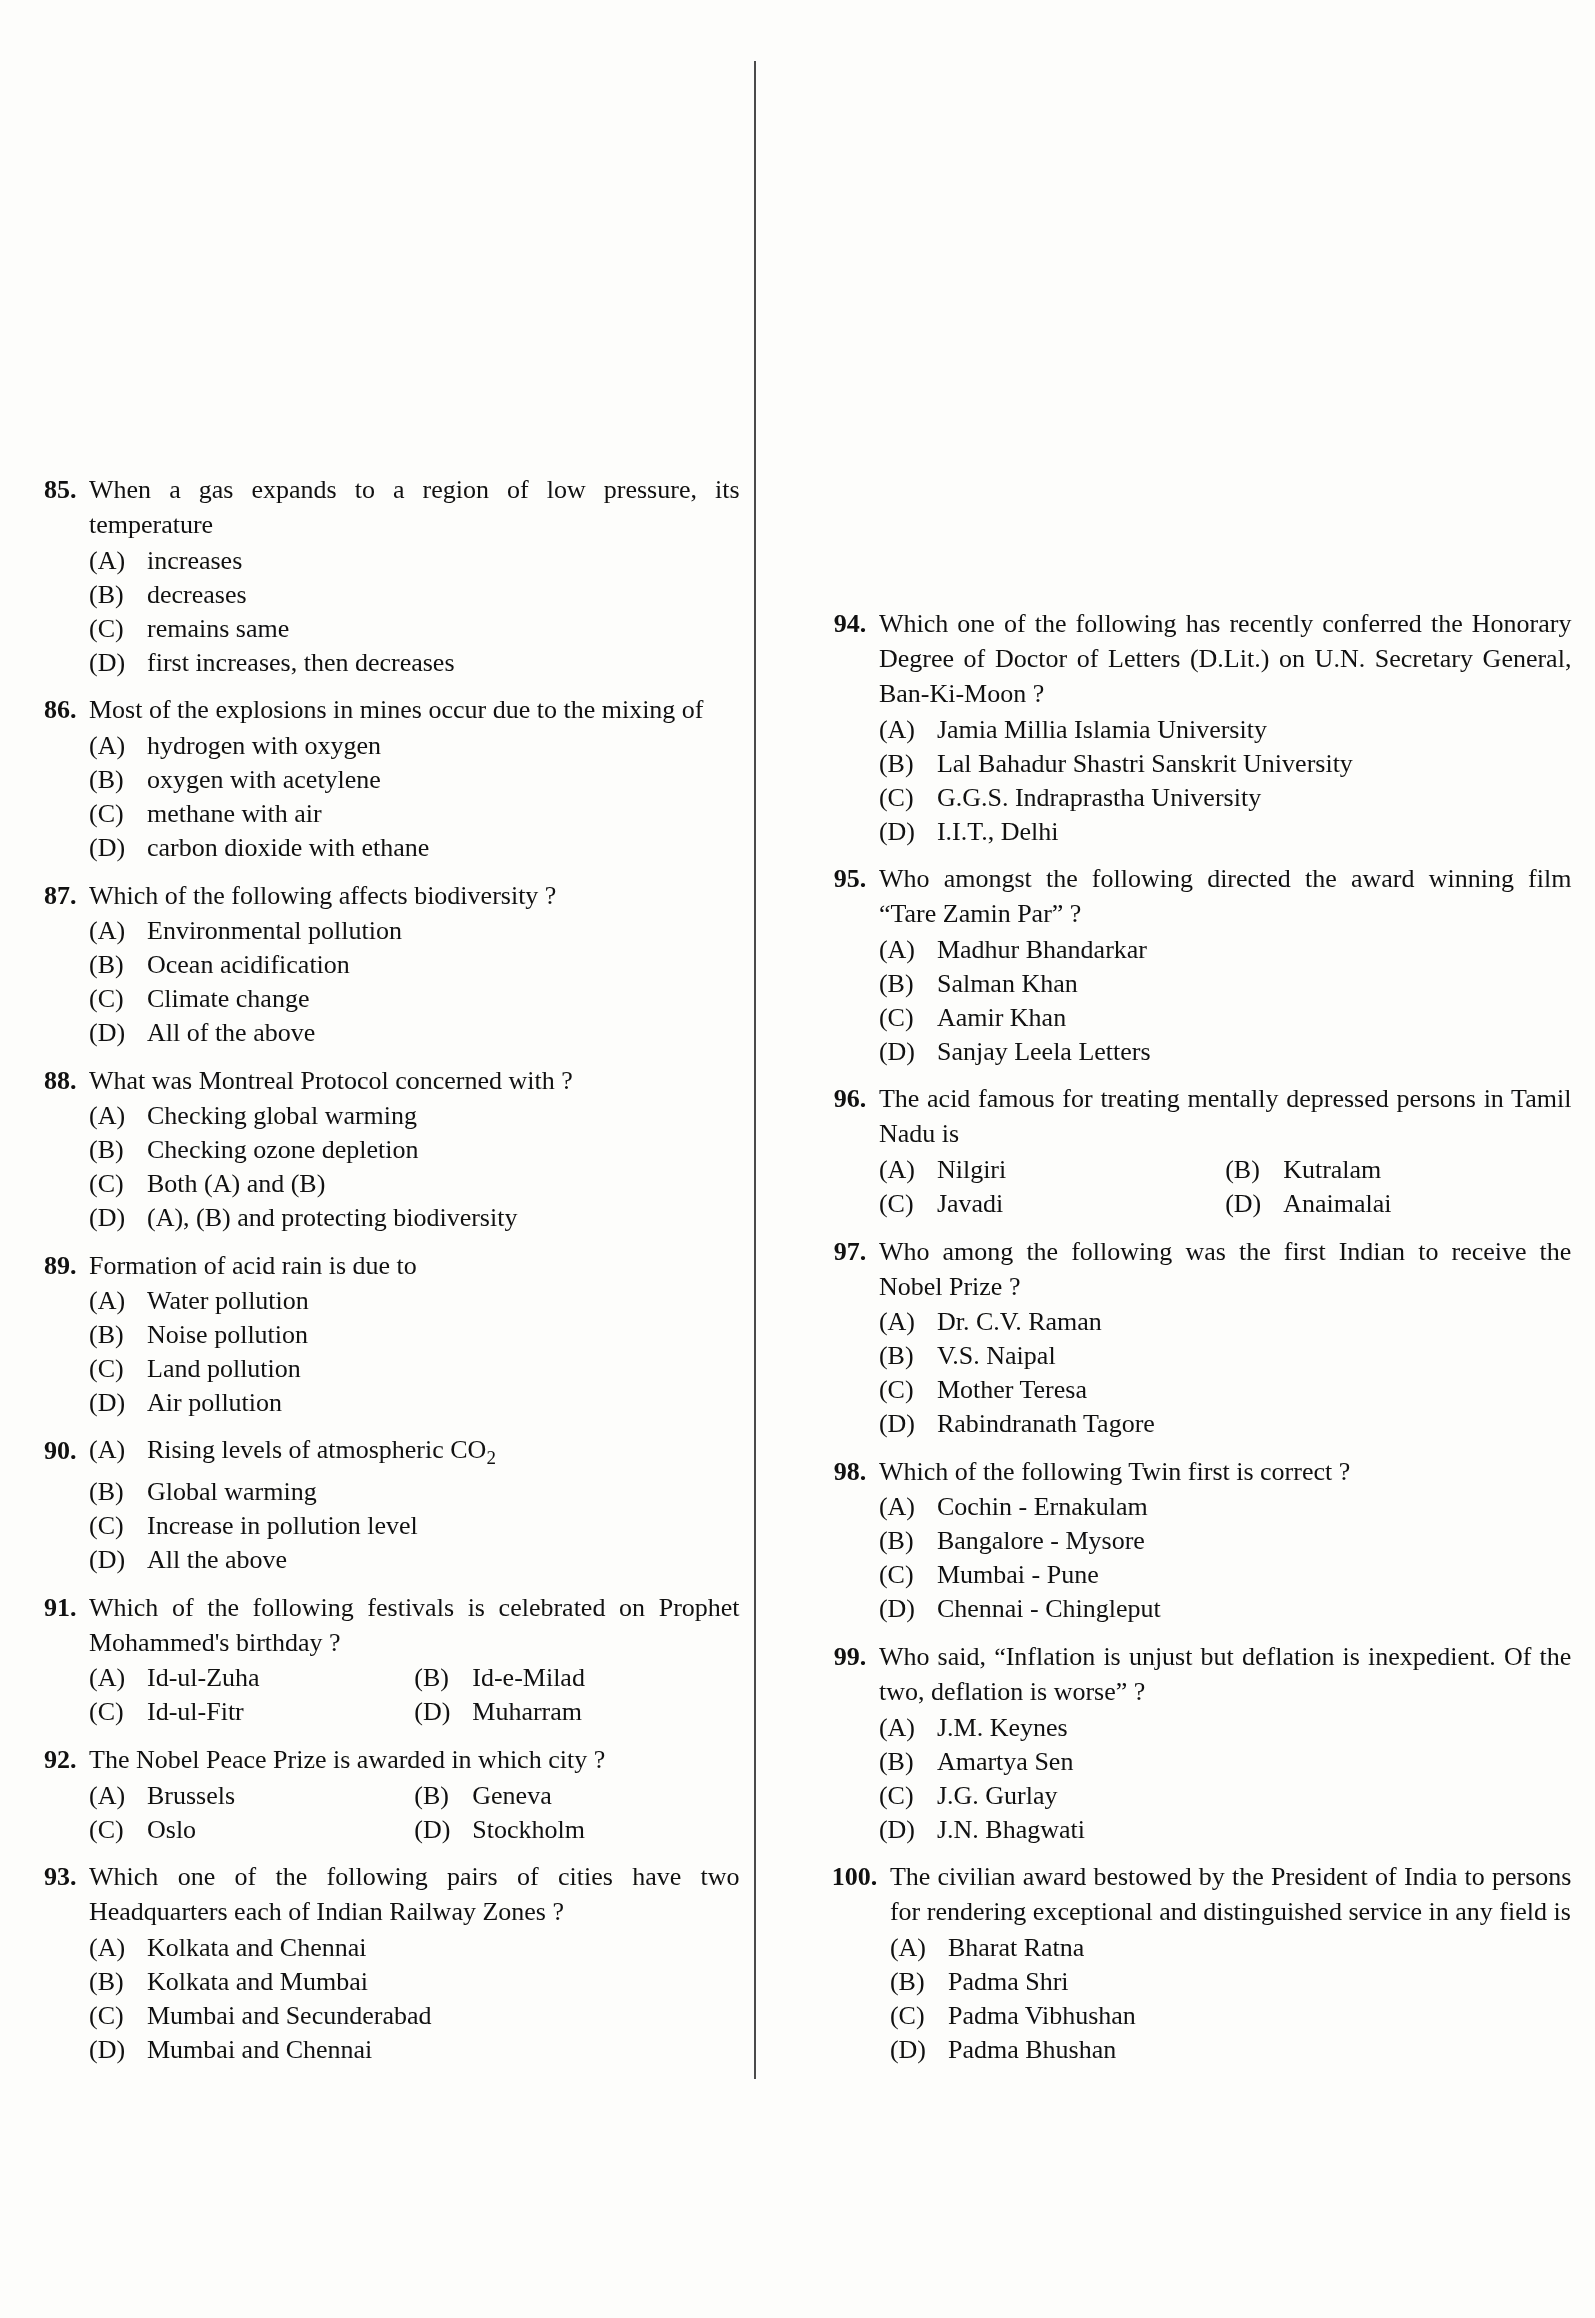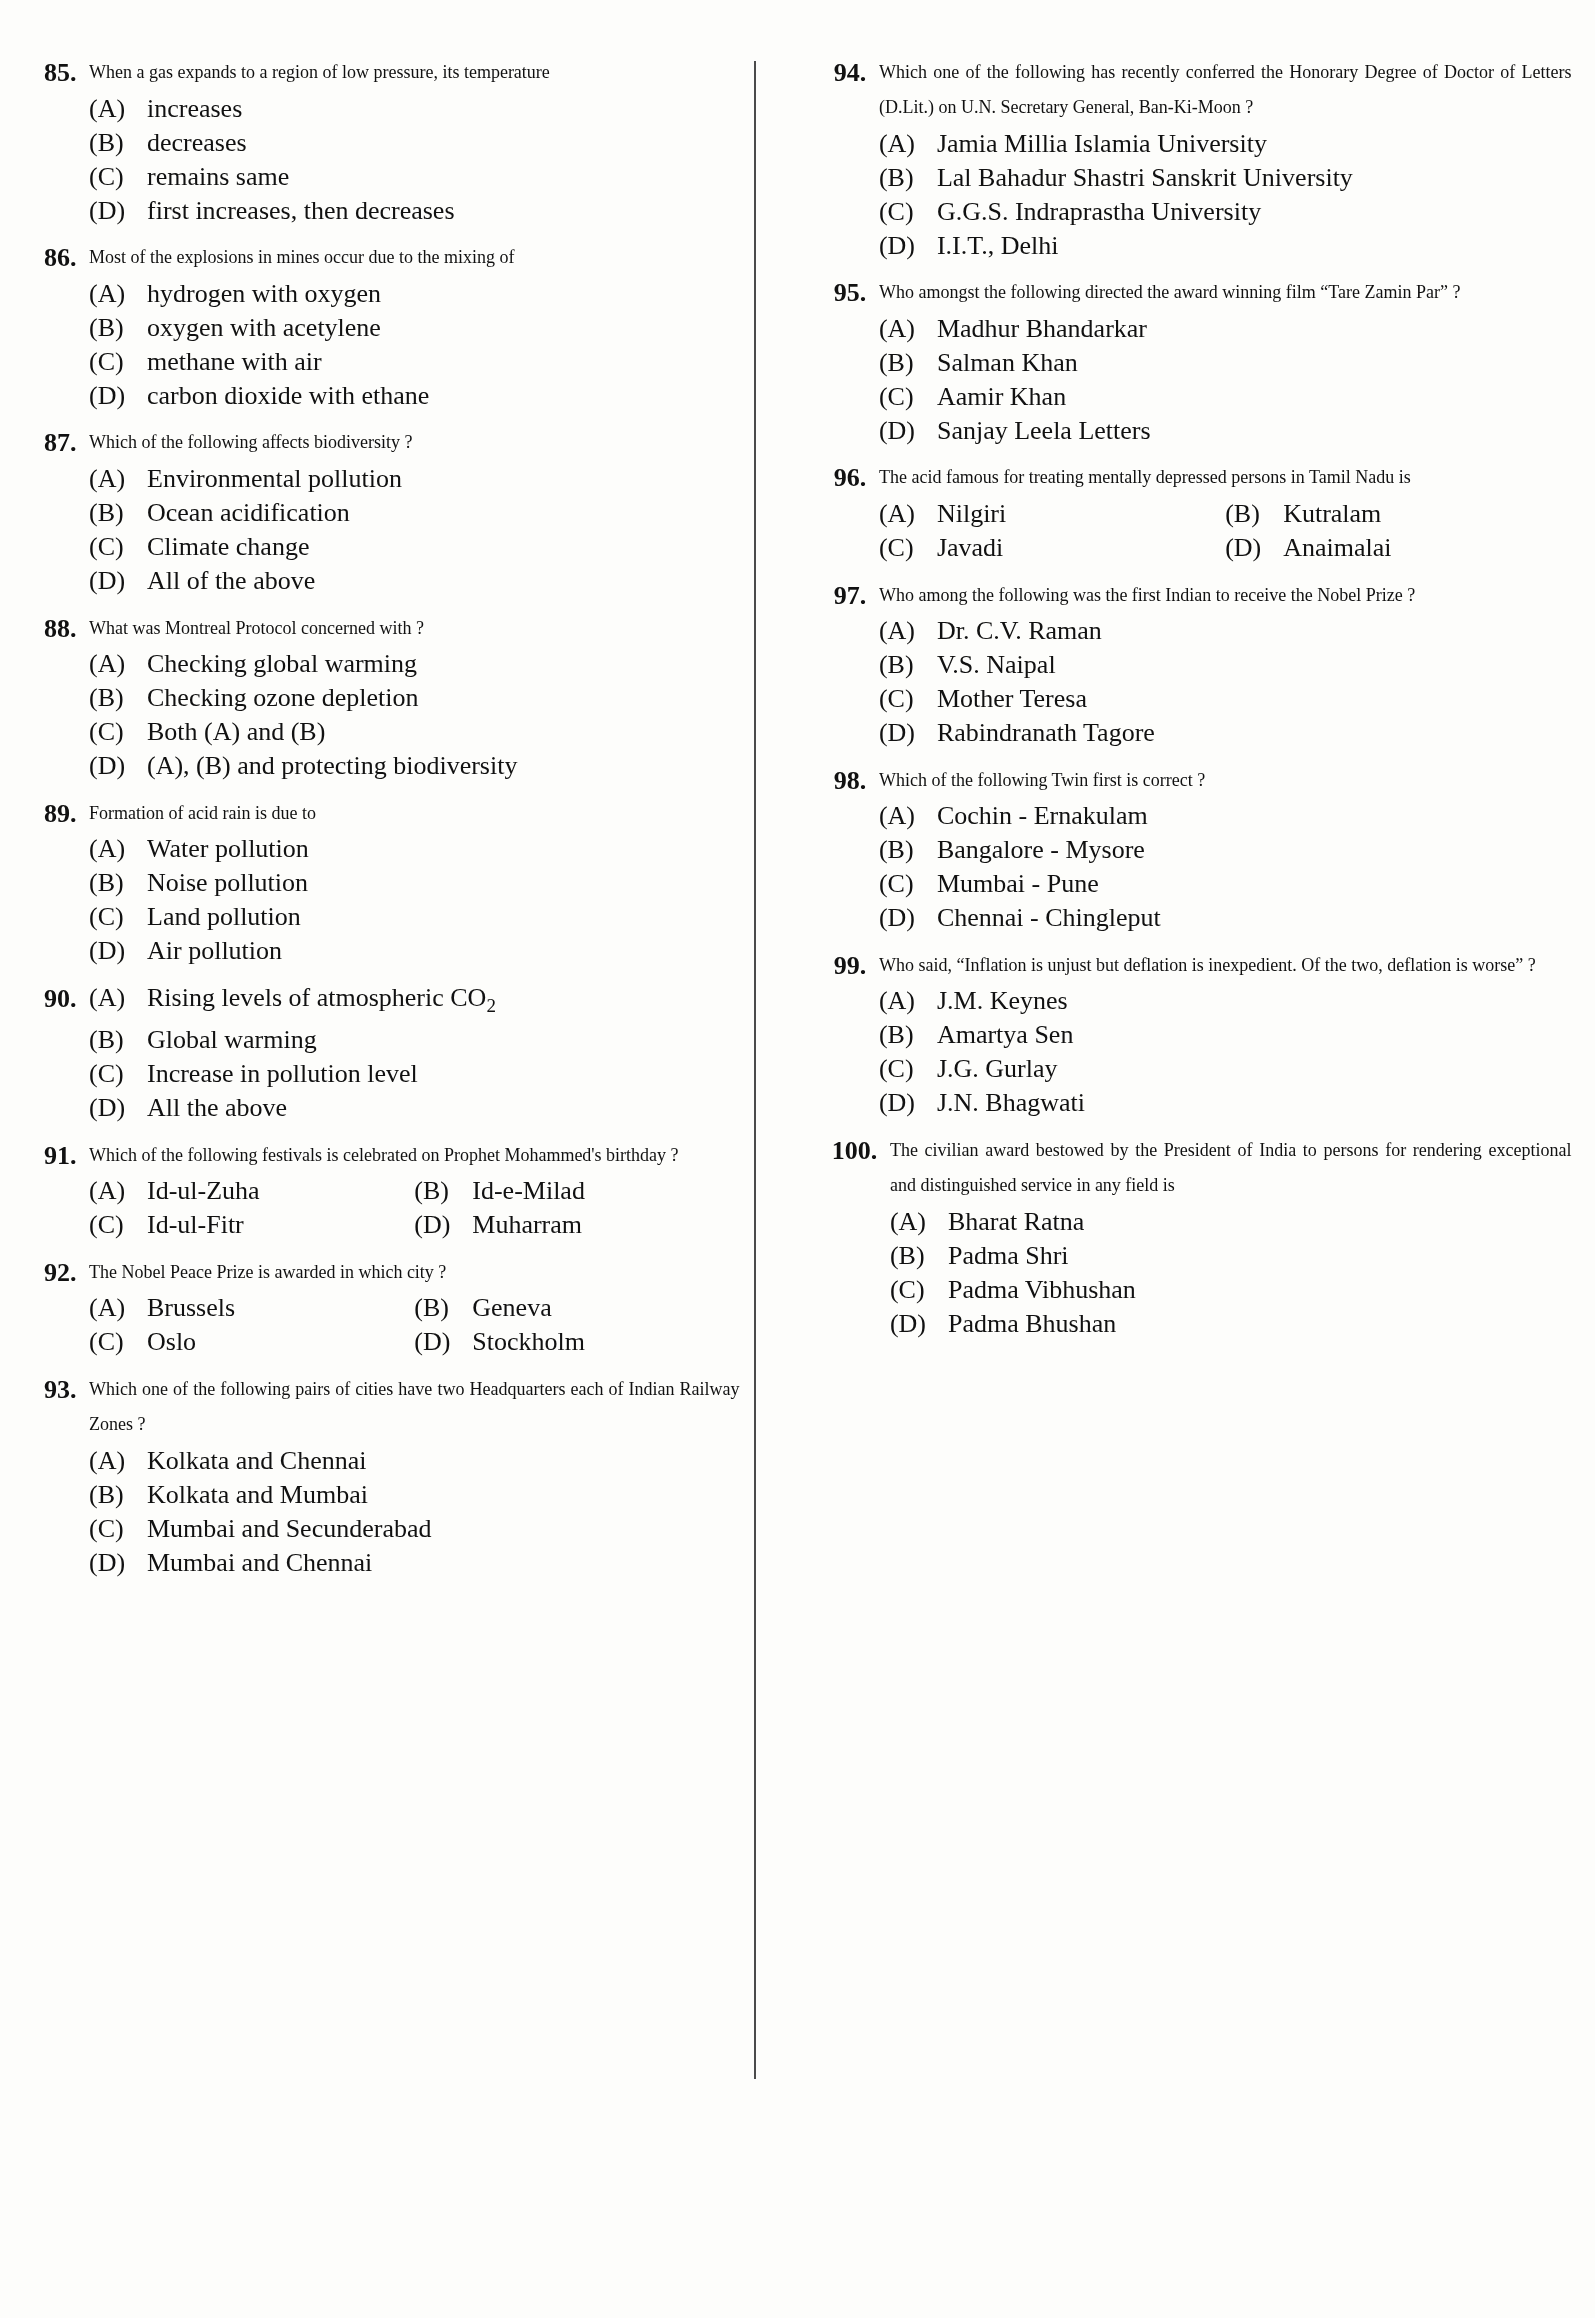--- a/index.html
+++ b/index.html
@@ -22,21 +22,21 @@
     height: 2319px;
     background: #fdfdfb;
   }
   .columns {
     position: absolute;
     left: 0;
     top: 55px;
     width: 1595px;
     display: flex;
     flex-direction: row;
-    align-items: flex-start;
+    align-items: flex-end;
   }
   .col {
     box-sizing: border-box;
   }
   .col-left {
     width: 762px;
     padding-left: 31px;
     padding-right: 14px;
   }
   .col-divider {
@@ -70,21 +70,21 @@
     letter-spacing: 0px;
   }
   .qnum.wide {
     width: 69px;
     flex: 0 0 69px;
   }
   .qbody {
     flex: 1 1 auto;
   }
   .qstem {
-    font-size: 18px;
+    font-size: 26px;
     line-height: 35px;
     text-align: justify;
     text-justify: inter-word;
     margin: 0 0 1.6px 0;
   }
   .opts {
     margin: 0;
     padding: 0;
   }
   .opt {

